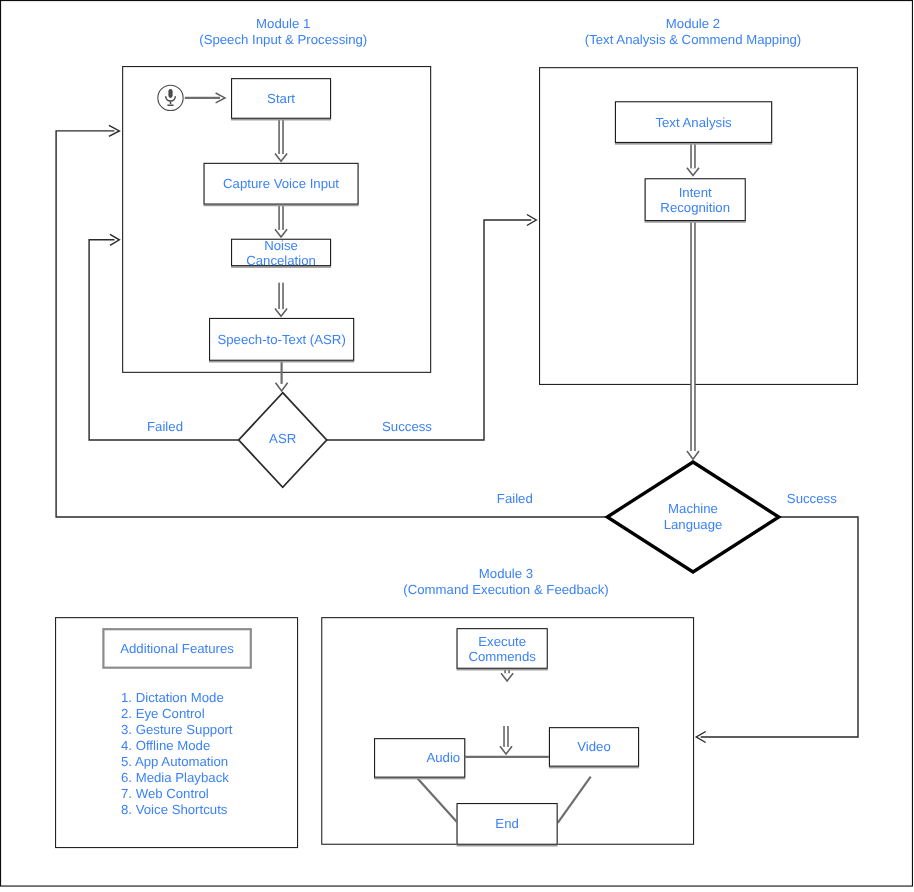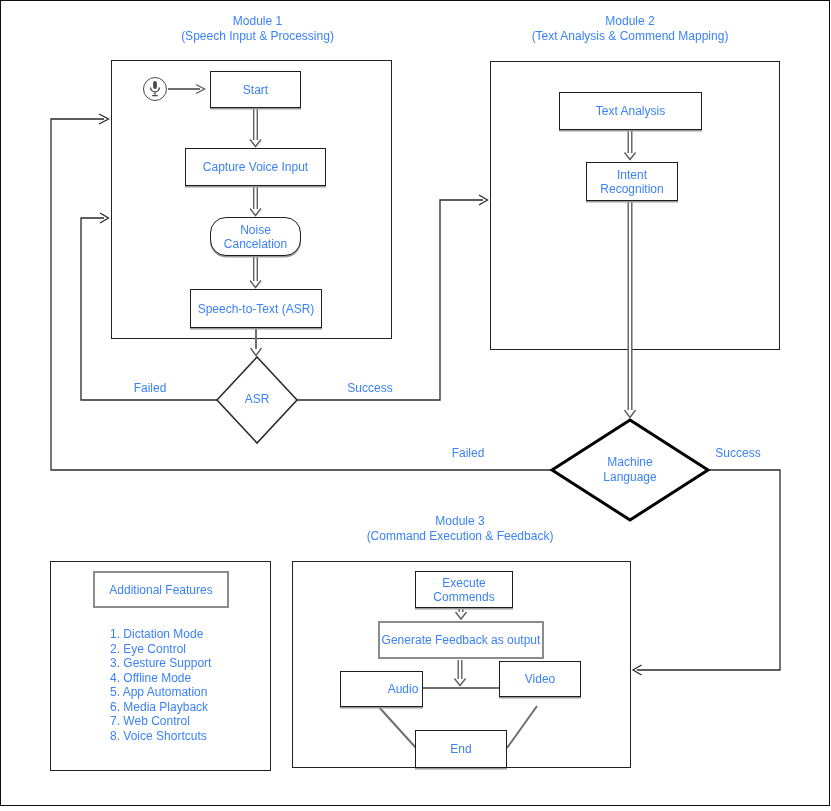--- a/index.html
+++ b/index.html
@@ -136,39 +136,36 @@
       <path d="M5.2,15.6 h5.6" stroke="#4a4a4a" stroke-width="1.4" fill="none"></path>
     </svg>
   </div>
 
   <div class="node" style="left:210px;top:71px;width:91px;height:37px;">
     <span>Start</span>
   </div>
   <div class="node" style="left:185px;top:148px;width:141px;height:38px;">
     <span>Capture Voice Input</span>
   </div>
-  <div class="node" style="left:210px;top:217px;width:91px;height:39px;border-radius:16px;">
+  <div class="node" style="left:210px;top:217px;width:91px;height:25px;">
     <span>Noise Cancelation</span>
   </div>
   <div class="node" style="left:190px;top:289px;width:132px;height:39px;">
     <span>Speech-to-Text (ASR)</span>
   </div>
 
   <div class="node" style="left:559px;top:92px;width:143px;height:38px;">
     <span>Text Analysis</span>
   </div>
   <div class="node" style="left:586px;top:162px;width:92px;height:39px;">
     <span>Intent Recognition</span>
   </div>
 
-  <div class="node" style="left:415px;top:571px;width:98px;height:37px;">
+  <div class="node" style="left:415px;top:571px;width:83px;height:37px;">
     <span>Execute Commends</span>
-  </div>
-  <div class="node gray-border" style="left:378px;top:621px;width:166px;height:38px;white-space:nowrap;">
-    <span>Generate Feedback as output</span>
   </div>
   <div class="node" style="left:340px;top:671px;width:83px;height:36px;padding-left:43px;">
     <span>Audio</span>
   </div>
   <div class="node" style="left:499px;top:661px;width:82px;height:36px;">
     <span>Video</span>
   </div>
   <div class="node" style="left:415px;top:730px;width:92px;height:38px;">
     <span>End</span>
   </div>

